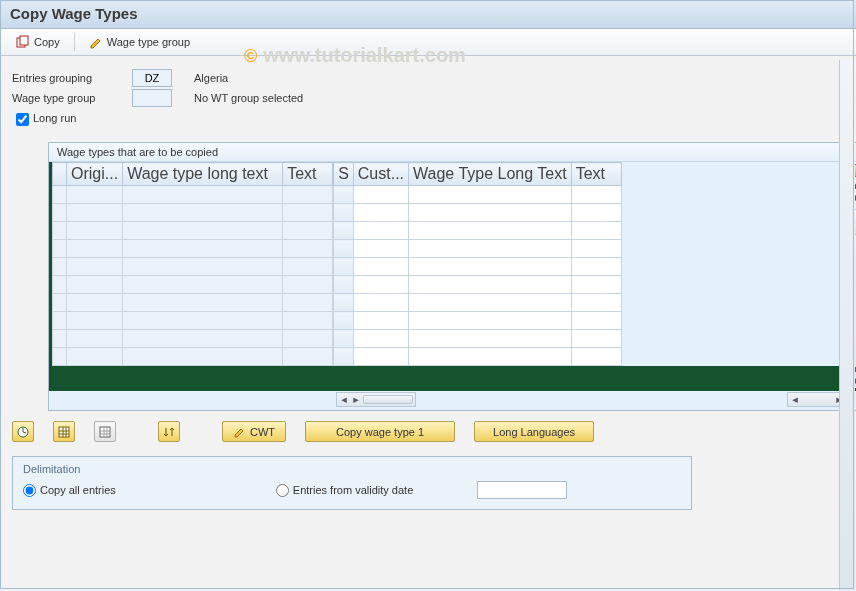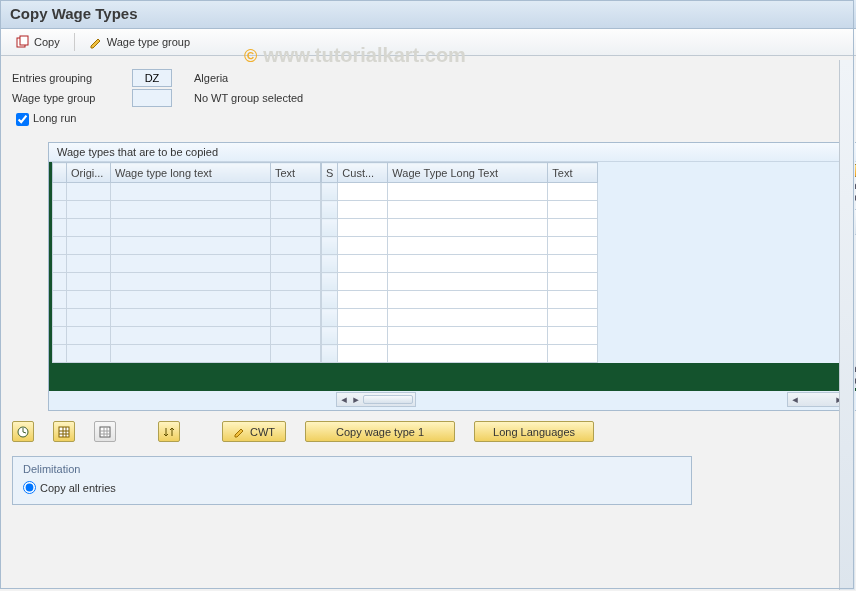--- a/index.html
+++ b/index.html
@@ -82,21 +82,21 @@
     border-bottom: 1px solid #c8d6e4;
   }
   .grid-wrap {
     display: flex;
     align-items: flex-start;
     padding: 0 3px 3px 3px;
   }
   .grid-tables { flex: 1; display: flex; background:#e4f0fb; }
   table.grid {
     border-collapse: collapse;
-    font-size: 11px;
+    font-size: 16px;
   }
   table.grid th {
     background: linear-gradient(#f2f7fc,#dce8f4);
     border: 1px solid #b8c8d8;
     padding: 2px 4px;
     font-weight: normal;
     color: #444;
     text-align: left;
     white-space: nowrap;
     height: 20px;
@@ -494,19 +494,24 @@
     </div>
   </div>
 
   <div class="groupbox">
     <div class="legend">Delimitation</div>
     <div class="radios">
       <label>
         <input type="radio" name="delim" checked="" style="">
         <span>Copy all entries</span>
       </label>
+      <label style="margin-left:120px">
+        <input type="radio" name="delim" style="">
+        <span>Entries from validity date</span>
+        <input class="date-field" style="margin-left: 60px;" value="">
+      </label>
     </div>
   </div>
 
 </div>
 
 <div class="right-scrollbar"></div>
 <div class="outer-border"></div>
 
 </body></html>

